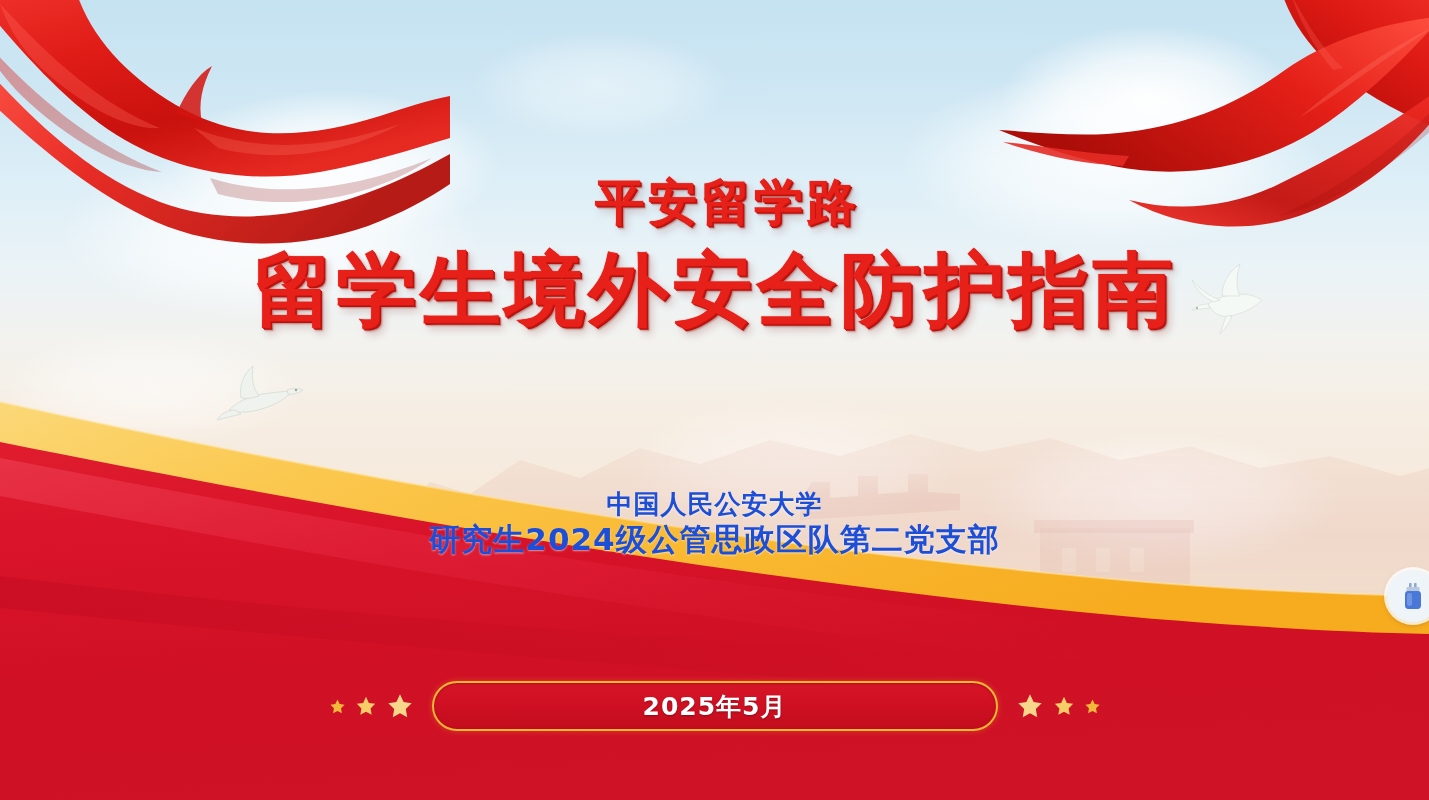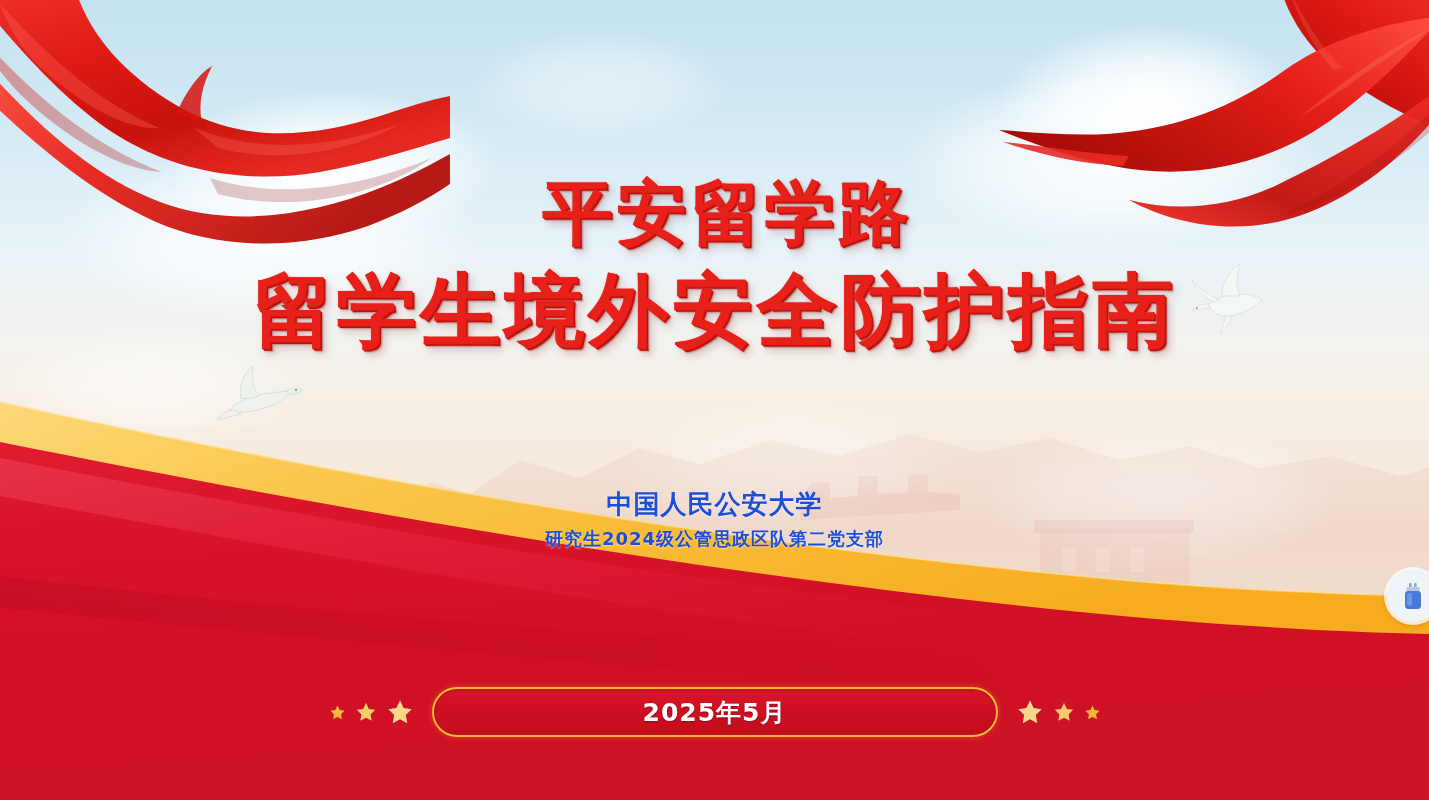--- a/index.html
+++ b/index.html
@@ -93,57 +93,57 @@
     font-weight: bold;
     letter-spacing: 4px;
     line-height: 1.0;
     text-shadow:
        0 0 1px #e8201a,
        1px 1px 0 #c9140f,
        2px 2px 0 #b8120d,
        3px 3px 2px rgba(120,10,6,0.40),
        5px 6px 9px rgba(120,10,6,0.22);
   }
-  .title-line-1 { font-size: 70px; padding-left: 26px; }
+  .title-line-1 { font-size: 49px; padding-left: 26px; }
   .title-line-2 { font-size: 80px; margin-top: 22px; }
 
   
   .org-block {
     position: absolute;
     left: 0; right: 0;
     top: 487px;
     text-align: center;
     z-index: 6;
   }
   .org-line {
     display: block;
     color: #1d4ed8;
     font-family: "DejaVu Sans", "Liberation Sans", sans-serif;
     font-weight: bold;
     letter-spacing: 1px;
     text-shadow: 0 1px 2px rgba(255,255,255,0.55);
   }
   .org-line-1 { font-size: 26px; line-height: 34px; }
-  .org-line-2 { font-size: 18px; line-height: 36px; }
+  .org-line-2 { font-size: 31px; line-height: 36px; }
 
   
   .base-wrap {
     position: absolute;
     left: 0; right: 0;
     bottom: 0;
     height: 420px;
     z-index: 4;
   }
   .base-wrap svg { display: block; width: 100%; height: 100%; }
 
   
   .footer {
     position: absolute;
     left: 0; right: 0;
-    bottom: 62px;
+    bottom: 68px;
     height: 52px;
     display: flex;
     align-items: center;
     justify-content: center;
     gap: 18px;
     z-index: 8;
   }
   .stars {
     display: flex;
     align-items: center;

